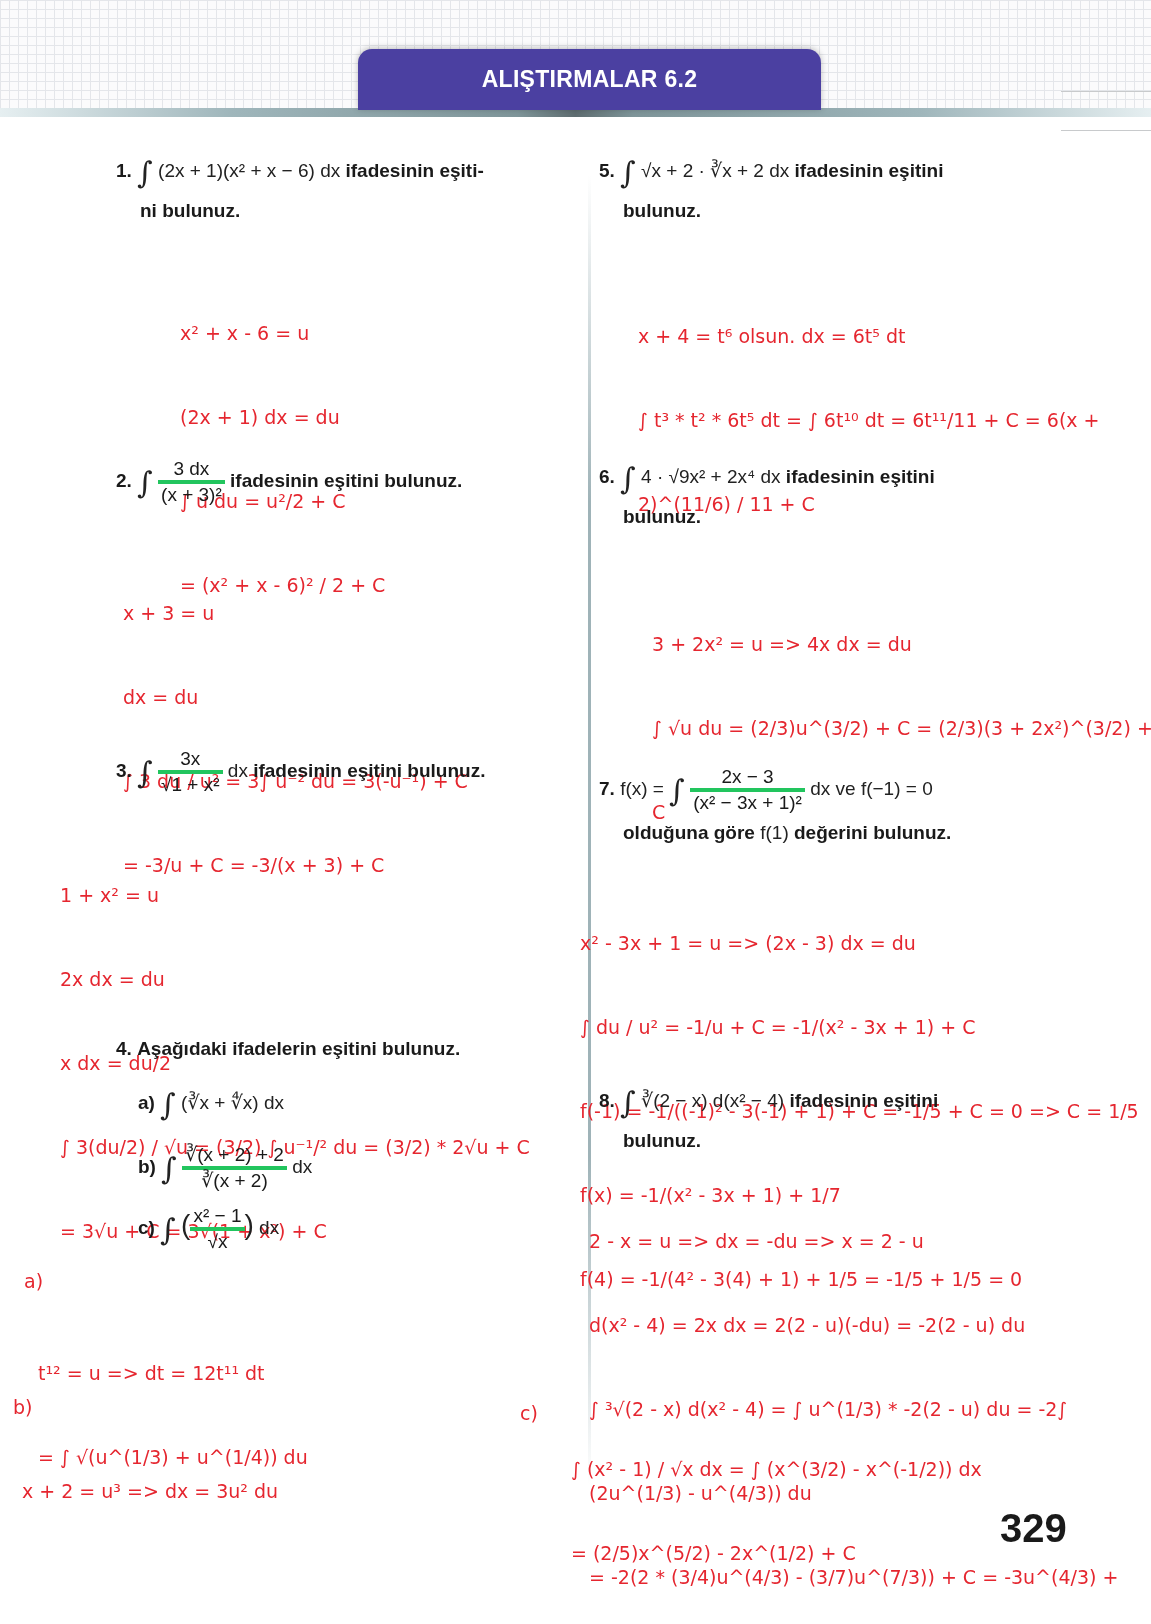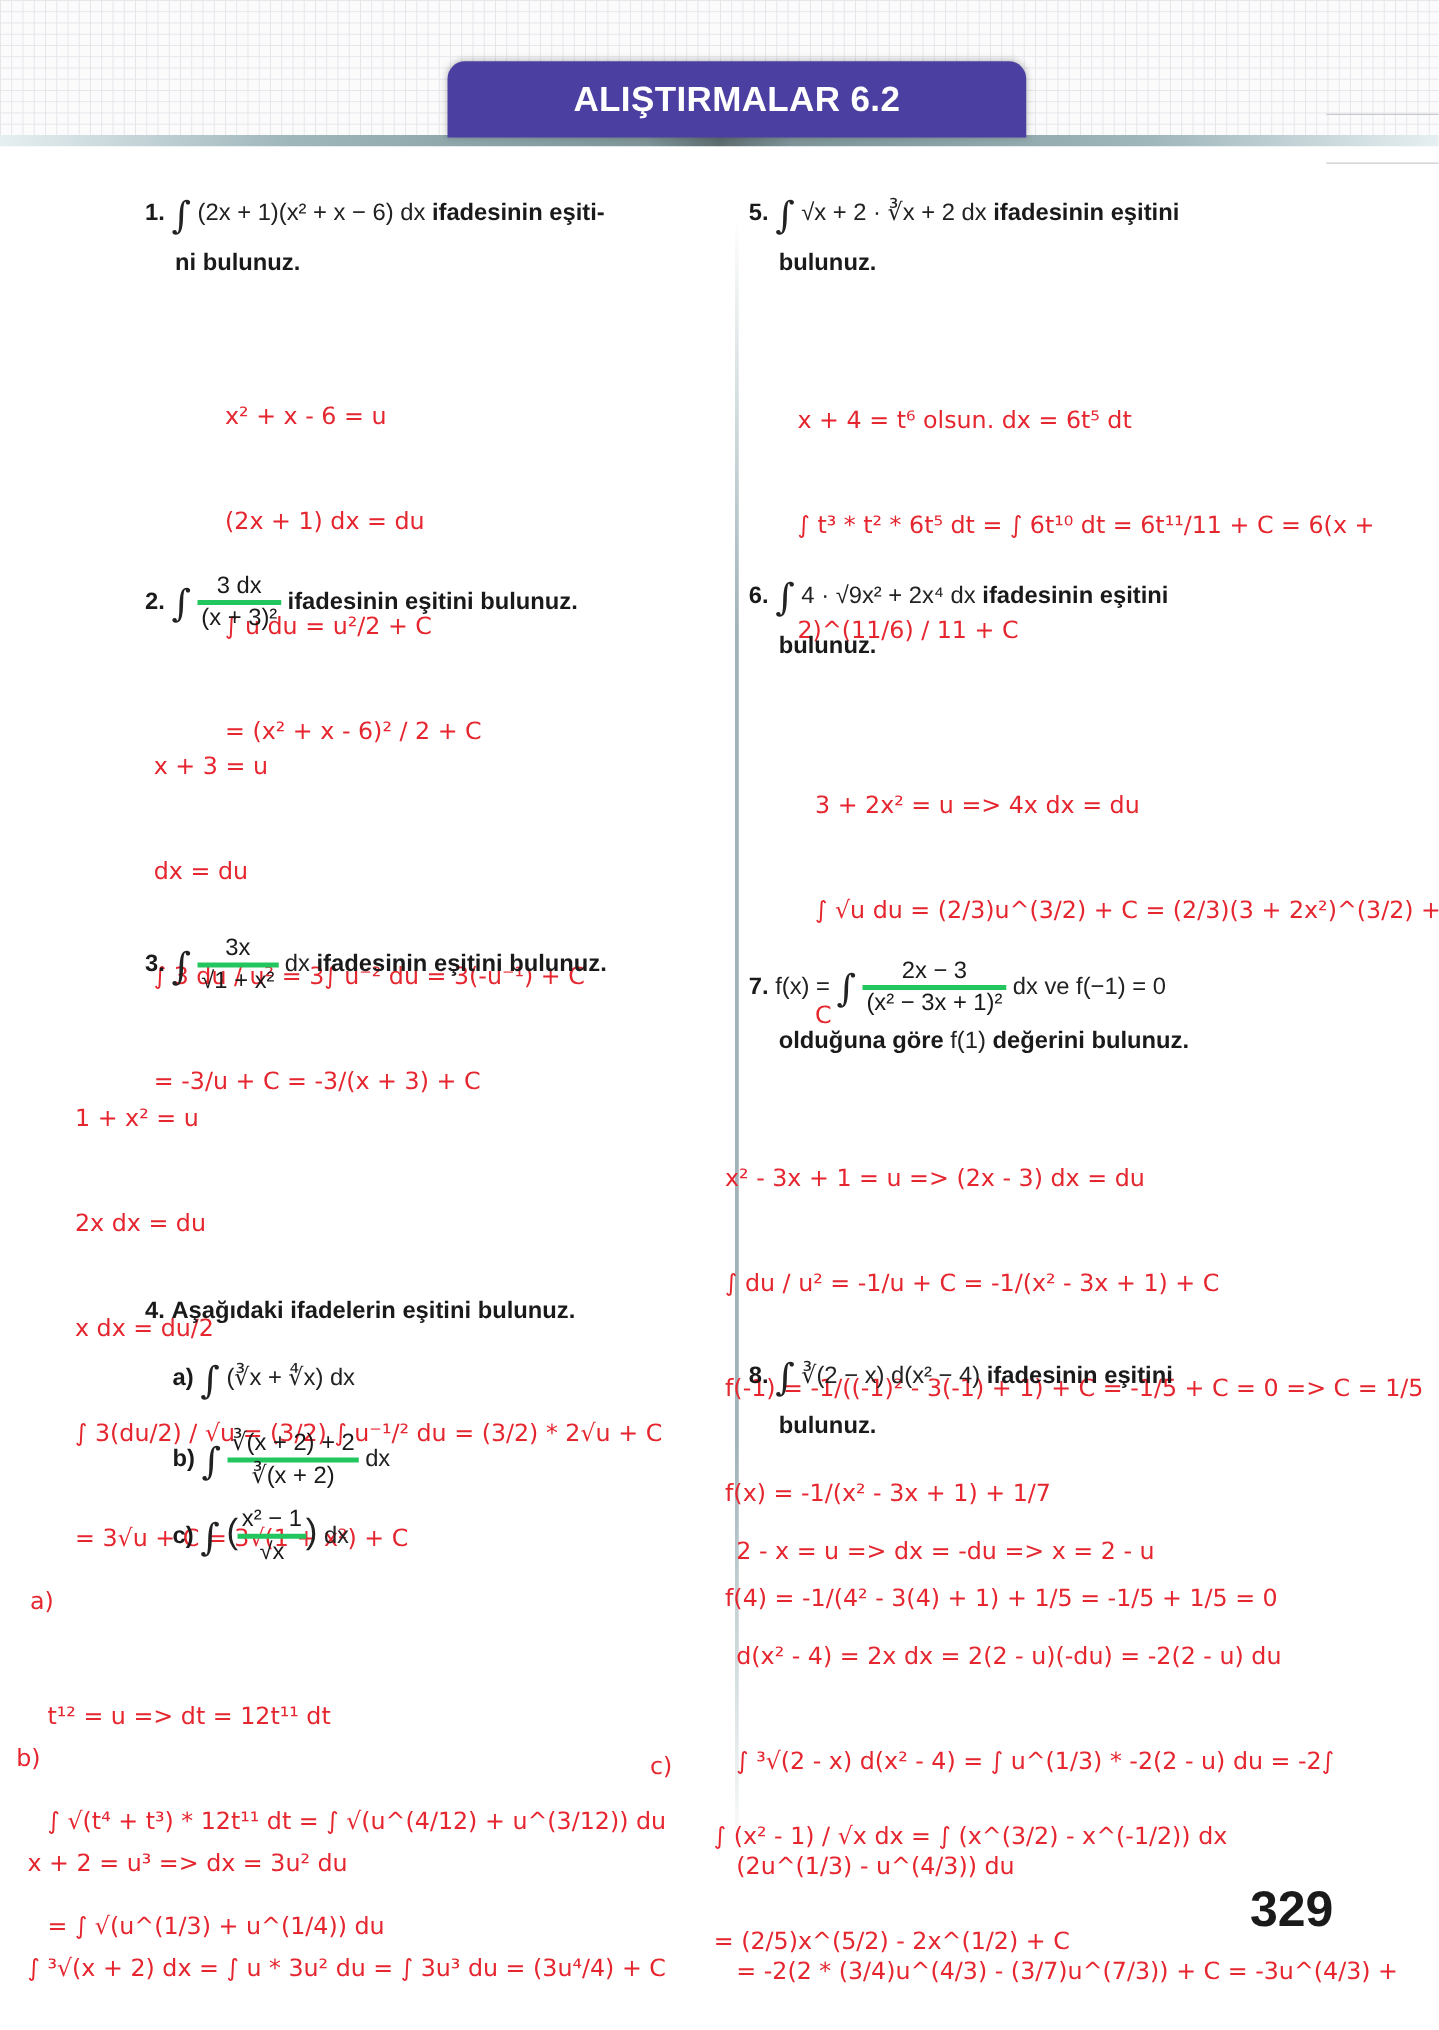--- a/index.html
+++ b/index.html
@@ -20,21 +20,21 @@
     position:absolute; left:0; top:108px; width:1151px; height:9px;
     background:linear-gradient(to right, #e6eff1 0%, #9fb6bb 20%, #7e9599 45%, #5e6d70 50%, #7e9599 55%, #9fb6bb 80%, #e6eff1 100%);
   }
   .title-tab {
     position:absolute; left:358px; top:49px; width:463px; height:61px;
     background:#4b40a1; border-radius:14px 14px 0 0;
     box-shadow:0 -1px 6px rgba(0,0,0,0.25);
     display:flex; align-items:center; justify-content:center;
   }
   .title-tab span {
-    color:#ffffff; font-weight:bold; font-size:28px; letter-spacing:0.3px;
+    color:#ffffff; font-weight:bold; font-size:23px; letter-spacing:0.3px;
   }
   .right-lines { position:absolute; right:0; width:90px; height:1px; background:#c8cacc; }
   .divider {
     position:absolute; left:588px; top:175px; width:3px; height:1310px;
     background:linear-gradient(to bottom, rgba(160,182,188,0) 0%, #9fb3b8 25%, #9fb3b8 75%, rgba(160,182,188,0) 100%);
   }
   .q { position:absolute; color:#1a1a1a; font-size:19px; line-height:38px; }
   .q .num { font-weight:bold; }
   .q .txt { font-weight:bold; }
   .q .math { font-family:"Liberation Sans", sans-serif; font-weight:normal; color:#222; }
@@ -131,27 +131,25 @@
   <span class="math" style="font-size:28px;">(</span><span class="frac">
     <span class="n">x² − 1</span>
     <span class="d">√x</span>
   </span><span class="math" style="font-size:28px;">)</span>
   <span class="math">dx</span>
 </div>
 
 <div class="sublabel" style="left:24px; top:1270px;">a)</div>
 <div class="ans" style="left:38px; top:1303px;">
   <div>t¹² = u =&gt; dt = 12t¹¹ dt</div>
-  <div>∫ √(t⁴ + t³) * 12t¹¹ dt = ∫ √(u^(4/12) + u^(3/12)) du</div>
   <div>= ∫ √(u^(1/3) + u^(1/4)) du</div>
 </div>
 <div class="sublabel" style="left:13px; top:1396px;">b)</div>
 <div class="ans" style="left:22px; top:1421px;">
   <div>x + 2 = u³ =&gt; dx = 3u² du</div>
-  <div>∫ ³√(x + 2) dx = ∫ u * 3u² du = ∫ 3u³ du = (3u⁴/4) + C</div>
   
 </div>
 <div class="sublabel" style="left:520px; top:1402px;">c)</div>
 <div class="ans" style="left:571px; top:1399px;">
   <div>∫ (x² - 1) / √x dx = ∫ (x^(3/2) - x^(-1/2)) dx</div>
   <div>= (2/5)x^(5/2) - 2x^(1/2) + C</div>
 </div>
 
 <div class="q" style="left:599px; top:152px;">
   <span class="num">5.</span>

